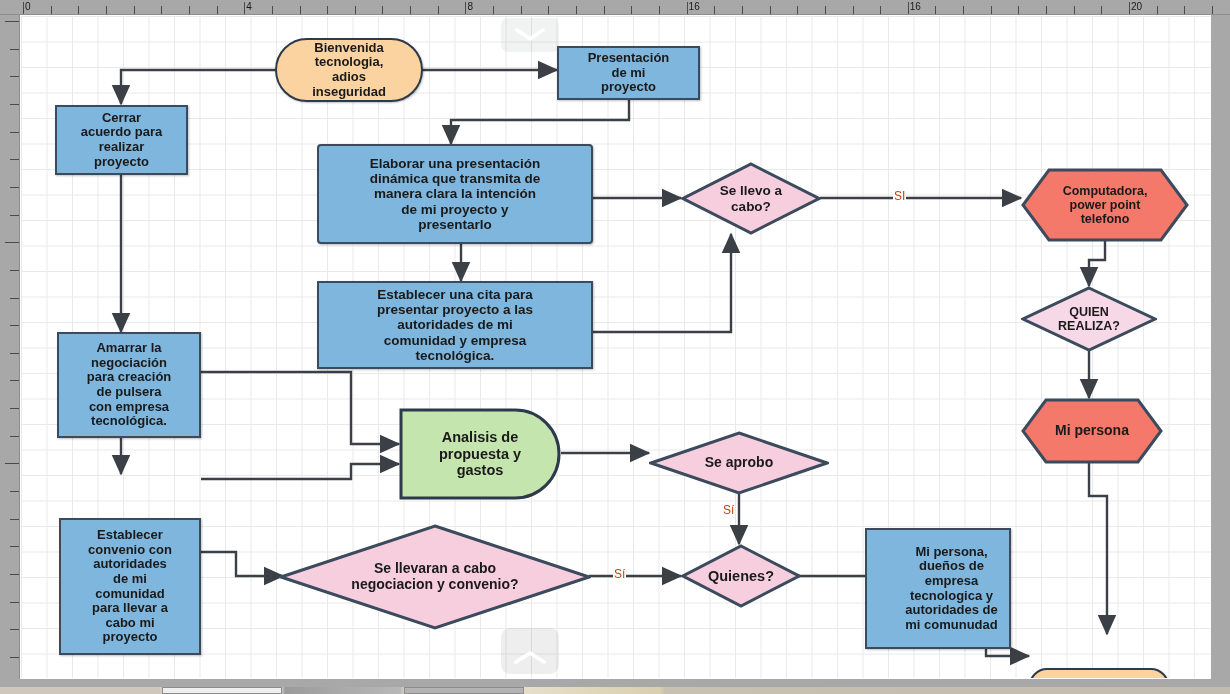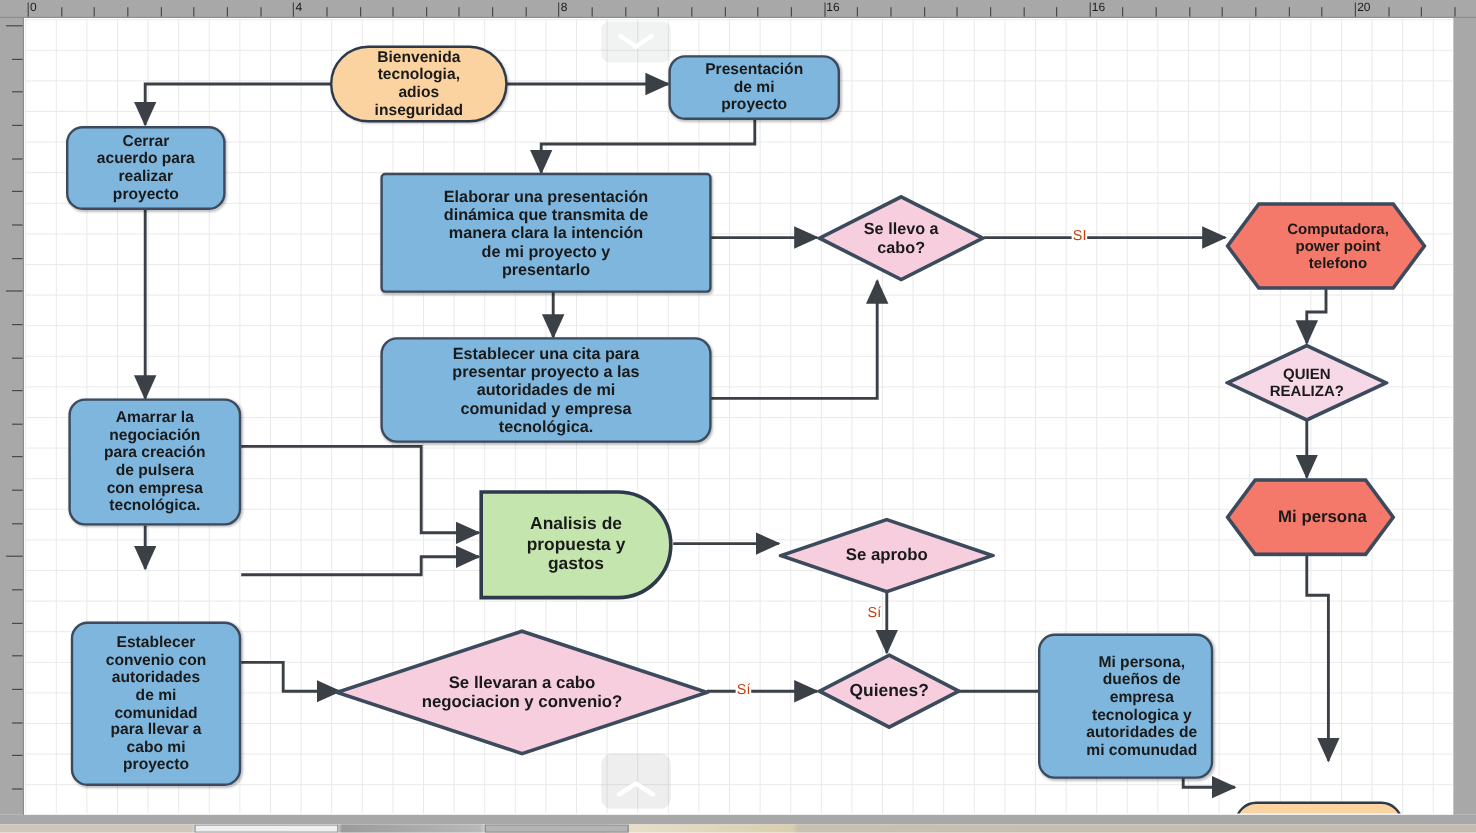--- a/index.html
+++ b/index.html
@@ -70,21 +70,20 @@
   
   .node {
     position: absolute;
     display: flex; align-items: center; justify-content: center;
     text-align: center;
     color: #1a1a1a;
     font-family: "Liberation Sans", sans-serif;
     font-weight: bold;
     line-height: 1.12;
     z-index: 3;
-    border-radius: 14px;
   }
   .node .txt { padding: 0 4px; width: 100%; }
 
   .proc {
     background: #7eb6dd;
     border: 2px solid #3b4a5c;
     box-shadow: 1px 1px 2px rgba(0,0,0,.25);
   }
   .term {
     background: #fbd3a0;
@@ -99,21 +98,21 @@
   .diamond-label {
     position: absolute; left: 0; top: 0; width: 100%; height: 100%;
     display: flex; align-items: center; justify-content: center;
     text-align: center; font-weight: bold; color: #1a1a1a;
     font-family: "Liberation Sans", sans-serif; line-height: 1.12;
     z-index: 1;
   }
   .hex-wrap { position: absolute; z-index: 3; }
   .hex-shape { position: absolute; left:0; top:0; width:100%; height:100%; }
   .hex-label {
-    position: absolute; left:10px; top:0; width:100%; height:100%;
+    position: absolute; left:0; top:0; width:100%; height:100%;
     display:flex; align-items:center; justify-content:center;
     text-align:center; font-weight: bold; color:#1a1a1a;
     font-family:"Liberation Sans", sans-serif; line-height: 1.12;
     z-index: 1;
   }
   .dshape-wrap { position:absolute; z-index:3; }
   .dshape-svg { position:absolute; left:0; top:0; width:100%; height:100%; }
   .dshape-label {
     position:absolute; left:0; top:0; width:100%; height:100%;
     display:flex; align-items:center; justify-content:center;

